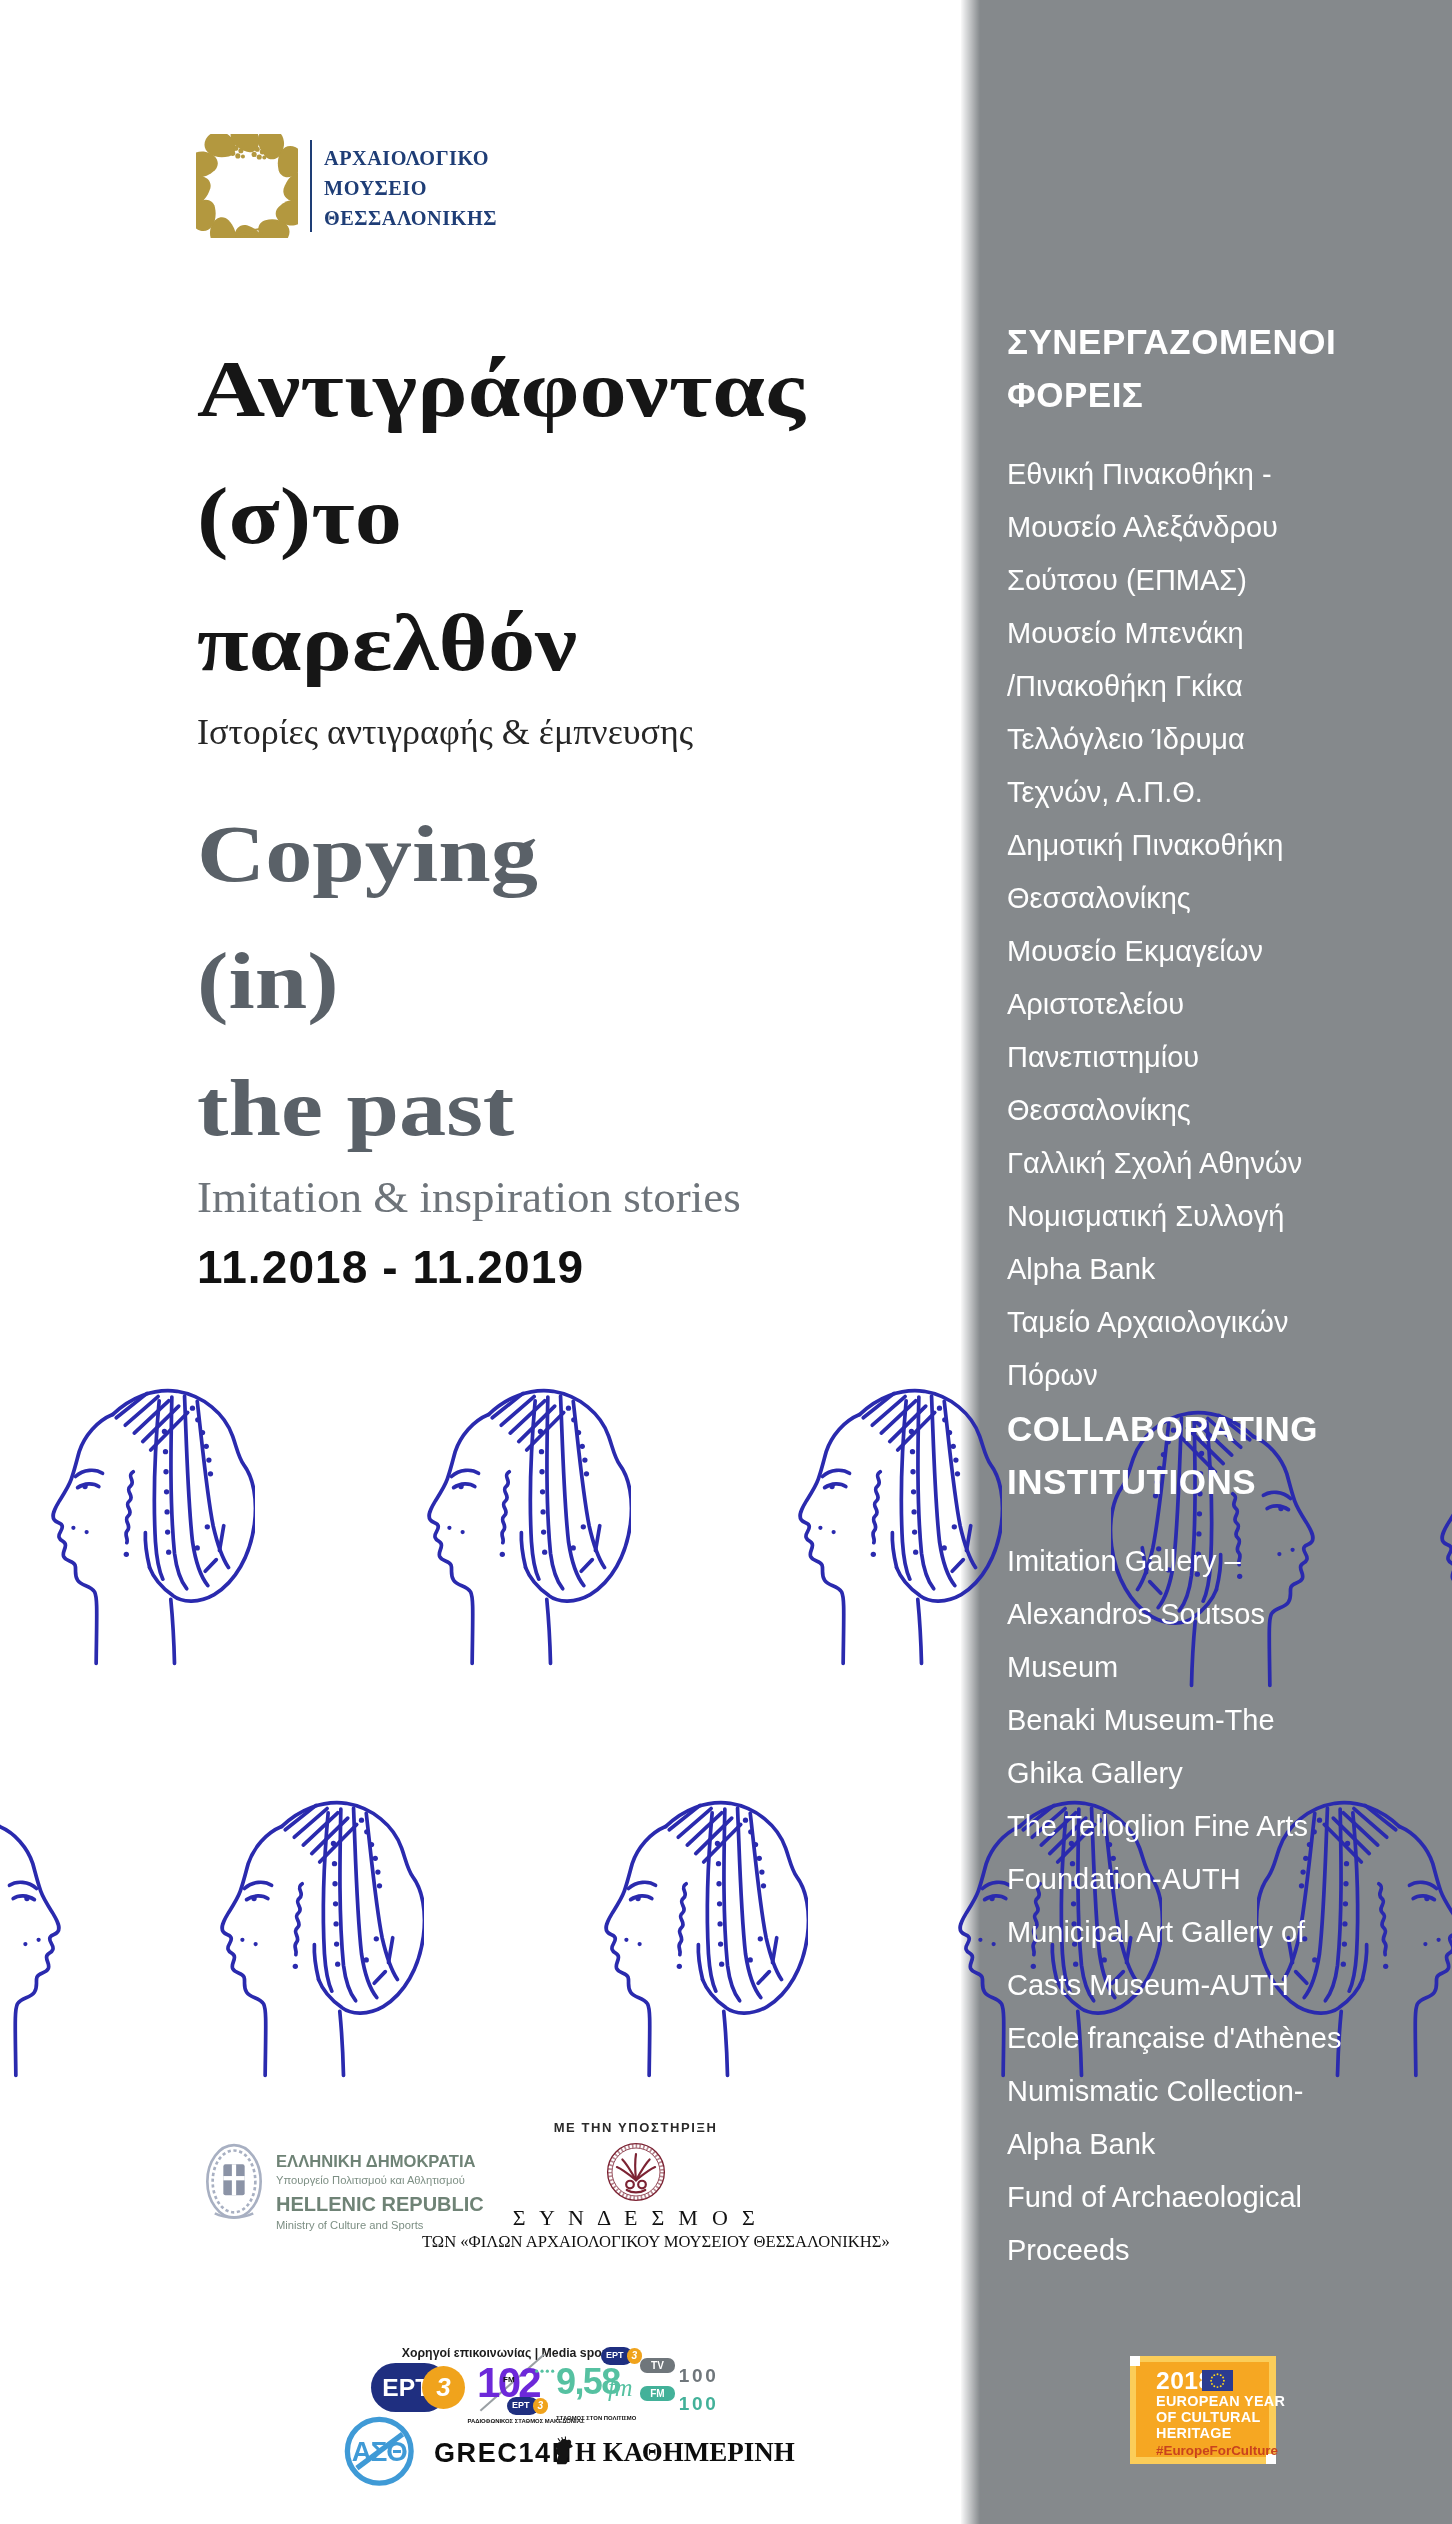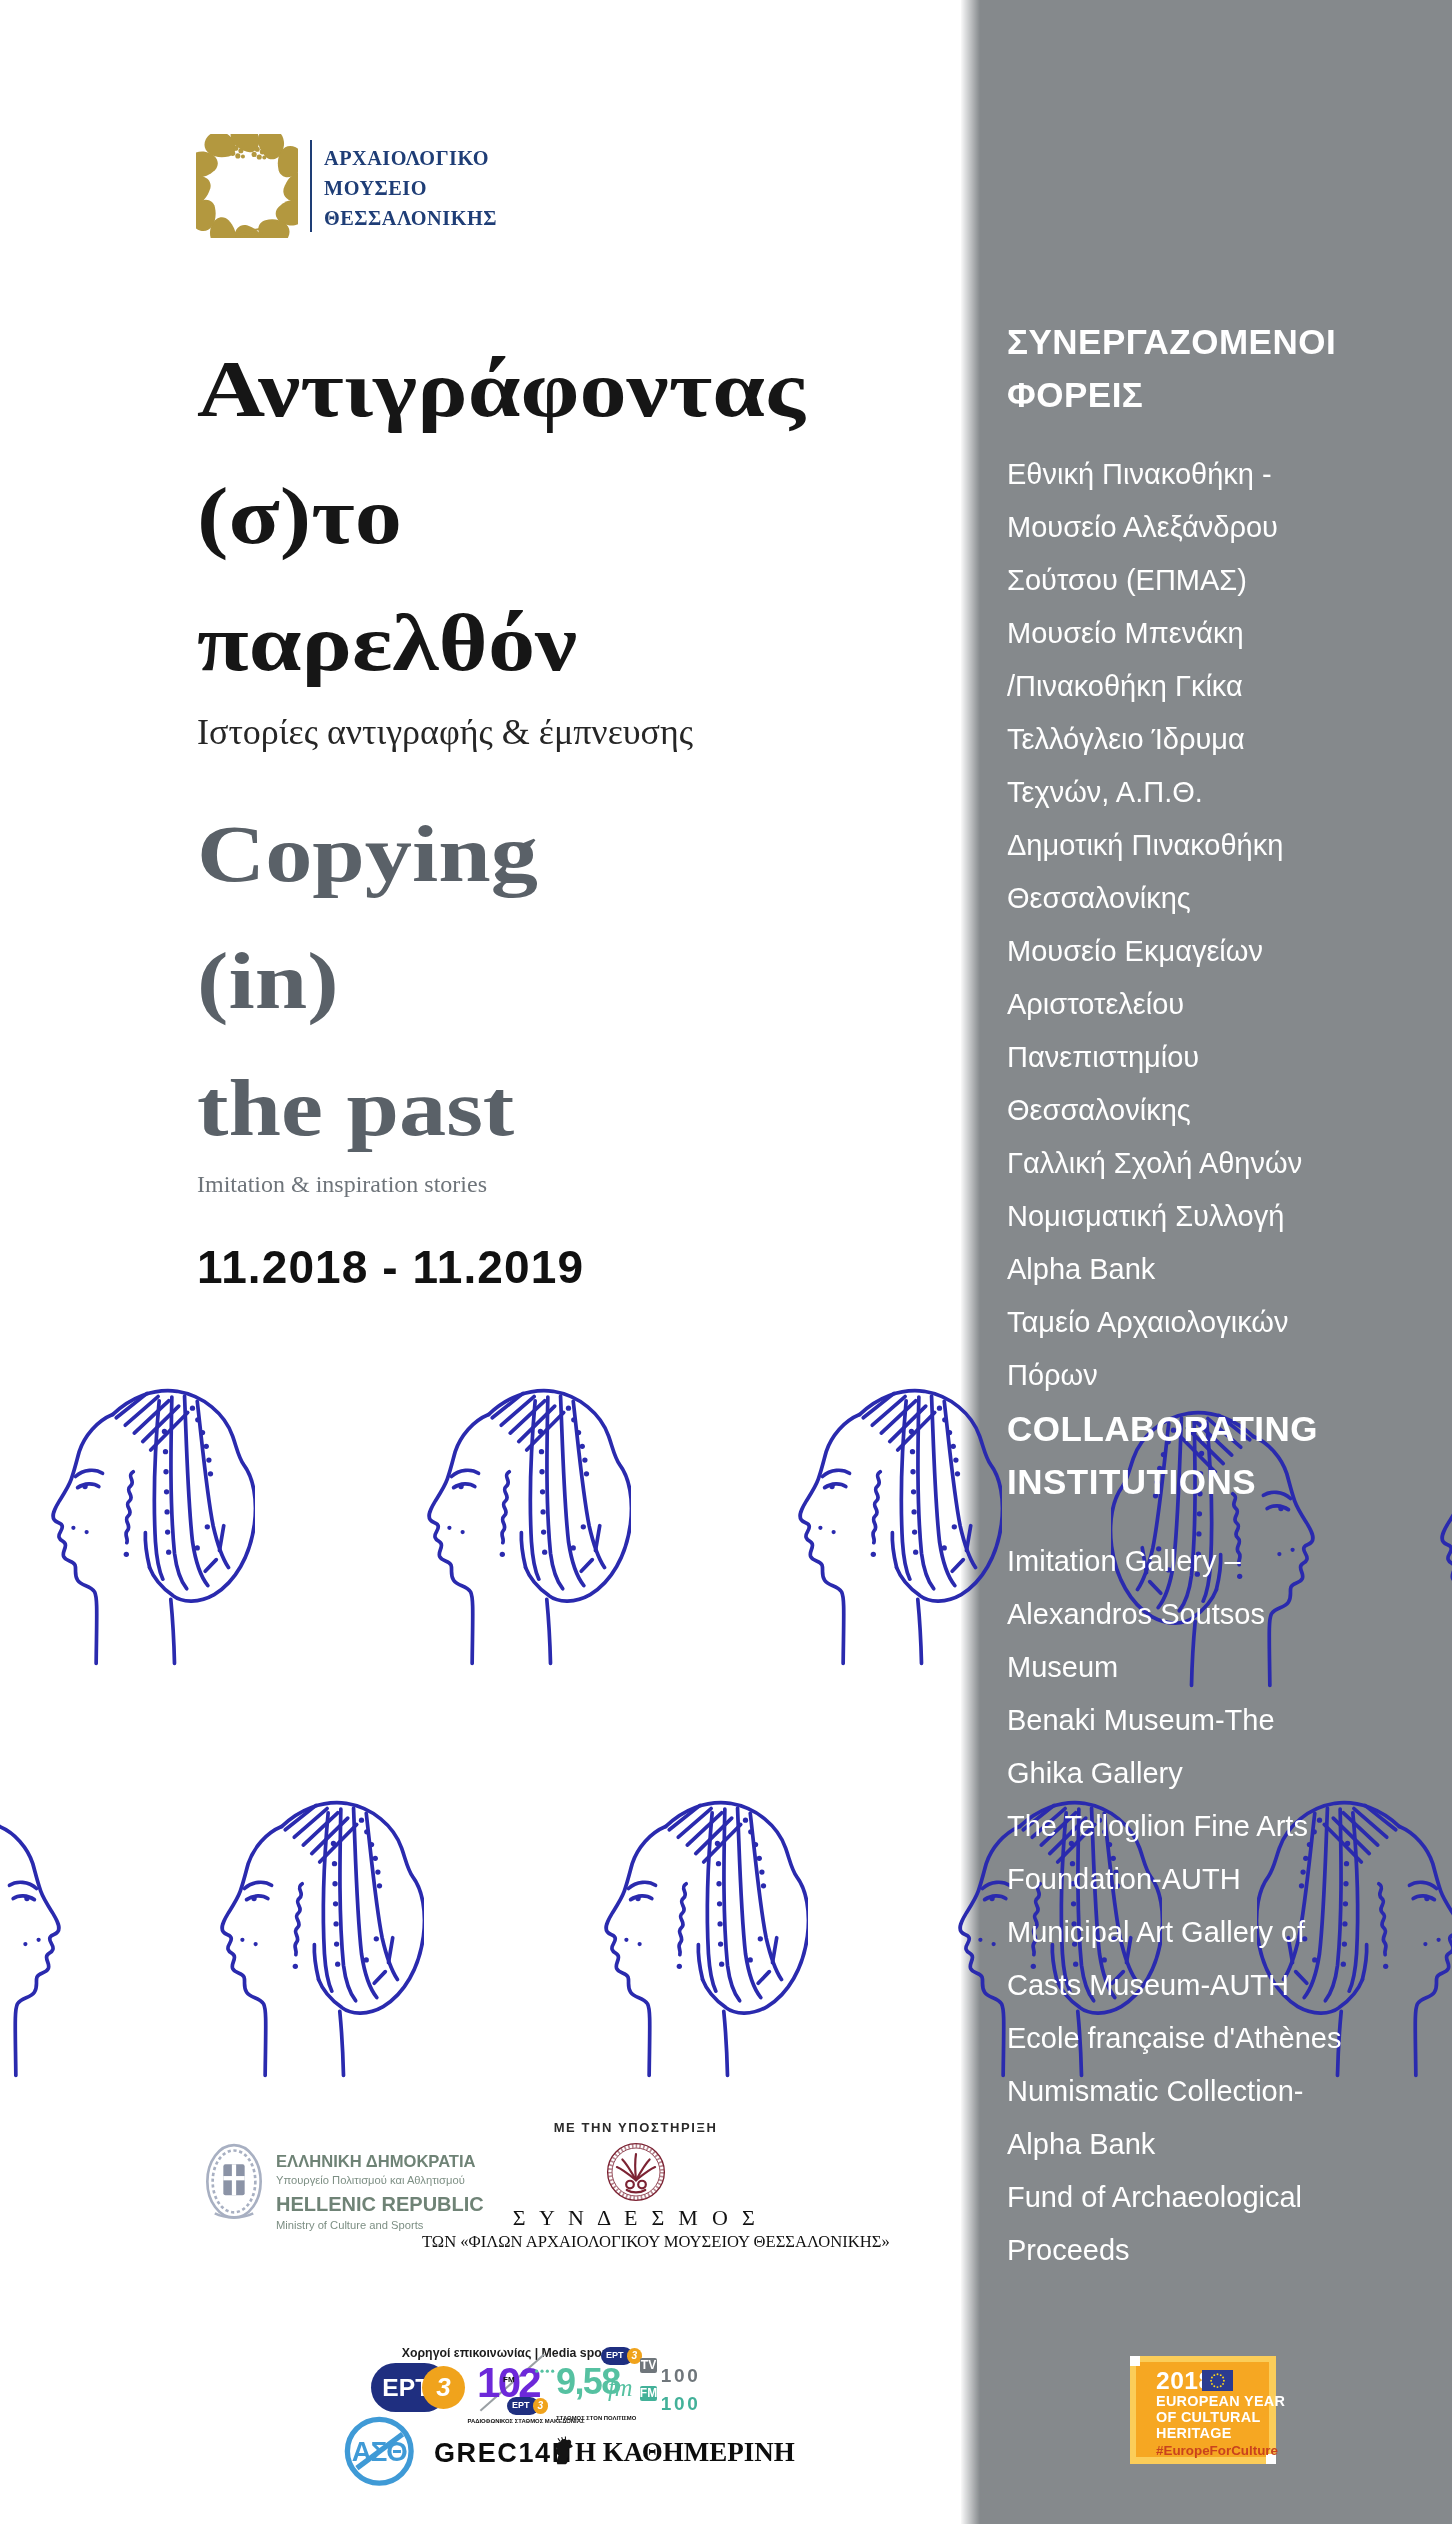--- a/index.html
+++ b/index.html
@@ -30,21 +30,21 @@
   .amth-text{position:absolute;left:324px;top:143px;color:#1e3d76;font-weight:bold;z-index:3;font-family:Liberation Serif, serif;}
   .amth-text div{font-size:20.3px;line-height:30px;letter-spacing:0.5px;white-space:nowrap;}
   .amth-divider{position:absolute;left:310px;top:140px;width:1.6px;height:92px;background:#1e3d76;}
 
   
   .gtitle{position:absolute;left:197px;top:326px;z-index:3;color:#161616;}
   .gtitle div,.etitle div{font-family:var(--serif);font-size:80px;line-height:127px;font-weight:bold;
          transform:scaleX(1.18);transform-origin:0 50%;white-space:nowrap;}
   .etitle{position:absolute;left:197px;top:791px;z-index:3;color:#5a6168;}
   .gsub{position:absolute;left:197px;top:711px;font-family:var(--serif);font-size:36px;color:#262626;white-space:nowrap;z-index:3;}
-  .esub{position:absolute;left:197px;top:1171px;font-family:var(--serif);font-size:24px;color:#6e747a;white-space:nowrap;z-index:3;}
+  .esub{position:absolute;left:197px;top:1171px;font-family:var(--serif);font-size:45px;color:#6e747a;white-space:nowrap;z-index:3;}
   .dates{position:absolute;left:197px;top:1240px;font-size:46px;font-weight:bold;letter-spacing:1.1px;color:#111;white-space:nowrap;z-index:3;}
 
   
   .hel-l{position:absolute;color:#6f8376;white-space:nowrap;z-index:3;}
 
   
   .sup-label{position:absolute;left:502px;top:2120px;width:267px;text-align:center;font-size:13px;
              letter-spacing:1.6px;color:#2a2a2a;font-weight:bold;z-index:3;}
   .synd-name{position:absolute;left:449px;top:2205px;width:374px;text-align:center;font-family:var(--serif);
              font-size:22px;letter-spacing:4.3px;color:#111;z-index:3;white-space:nowrap;}
@@ -66,21 +66,21 @@
            color:#fff;font-weight:bold;font-style:italic;font-size:10.2px;line-height:15.5px;text-align:center;}
   .fm102{position:absolute;left:477px;top:2351px;width:80px;height:77px;z-index:3;}
   .fm102-num{position:absolute;left:0;top:7.5px;font-size:42px;font-weight:bold;letter-spacing:-2.7px;color:#6d28d9;}
   .fm102-fm{position:absolute;left:26px;top:23.5px;font-size:8px;font-weight:bold;color:#101010;}
   .logo-cap{position:absolute;font-size:5.9px;font-weight:bold;color:#101010;text-align:center;white-space:nowrap;}
   .fm958{position:absolute;left:556px;top:2347px;width:80px;height:77px;z-index:3;}
   .fm958-num{position:absolute;left:0;top:14px;font-size:36px;font-weight:bold;letter-spacing:-1.6px;color:#56c1a1;}
   .fm958-fm{position:absolute;left:52px;top:27px;font-family:var(--serif);font-style:italic;font-size:24.6px;color:#56c1a1;}
   .tv100{position:absolute;left:640px;top:2357px;width:80px;height:51px;z-index:3;}
   .tvrow{position:absolute;left:0;height:16px;display:flex;align-items:center;}
-  .tvblock{width:17px;height:15px;border-radius:2px;color:#fff;font-weight:bold;font-size:12px;
+  .tvblock{width:35px;height:15px;border-radius:7px;color:#fff;font-weight:bold;font-size:10px;
            display:flex;align-items:center;justify-content:center;}
   .tvnum{font-size:19px;font-weight:bold;letter-spacing:2.7px;margin-left:3.7px;line-height:15px;margin-top:21px;}
   .grecian{position:absolute;left:434px;top:2438px;font-size:27px;font-weight:bold;letter-spacing:1.6px;color:#0d0d0d;z-index:3;}
   .kath{position:absolute;left:575px;top:2437px;font-family:var(--serif);font-size:27px;font-weight:bold;color:#0d0d0d;z-index:3;}
 
   
   .eubox{position:absolute;left:1130px;top:2356px;width:146px;height:108px;background:#fbcd59;z-index:3;}
   .eubox-in{position:absolute;left:6.4px;top:6.4px;width:133px;height:95px;background:#f6a722;}
   .eunotch{position:absolute;width:9.6px;height:9.6px;background:#ffffff;}
   .euyear{position:absolute;left:26px;top:10.7px;font-size:24.6px;font-weight:bold;color:#fff;letter-spacing:0.5px;}

